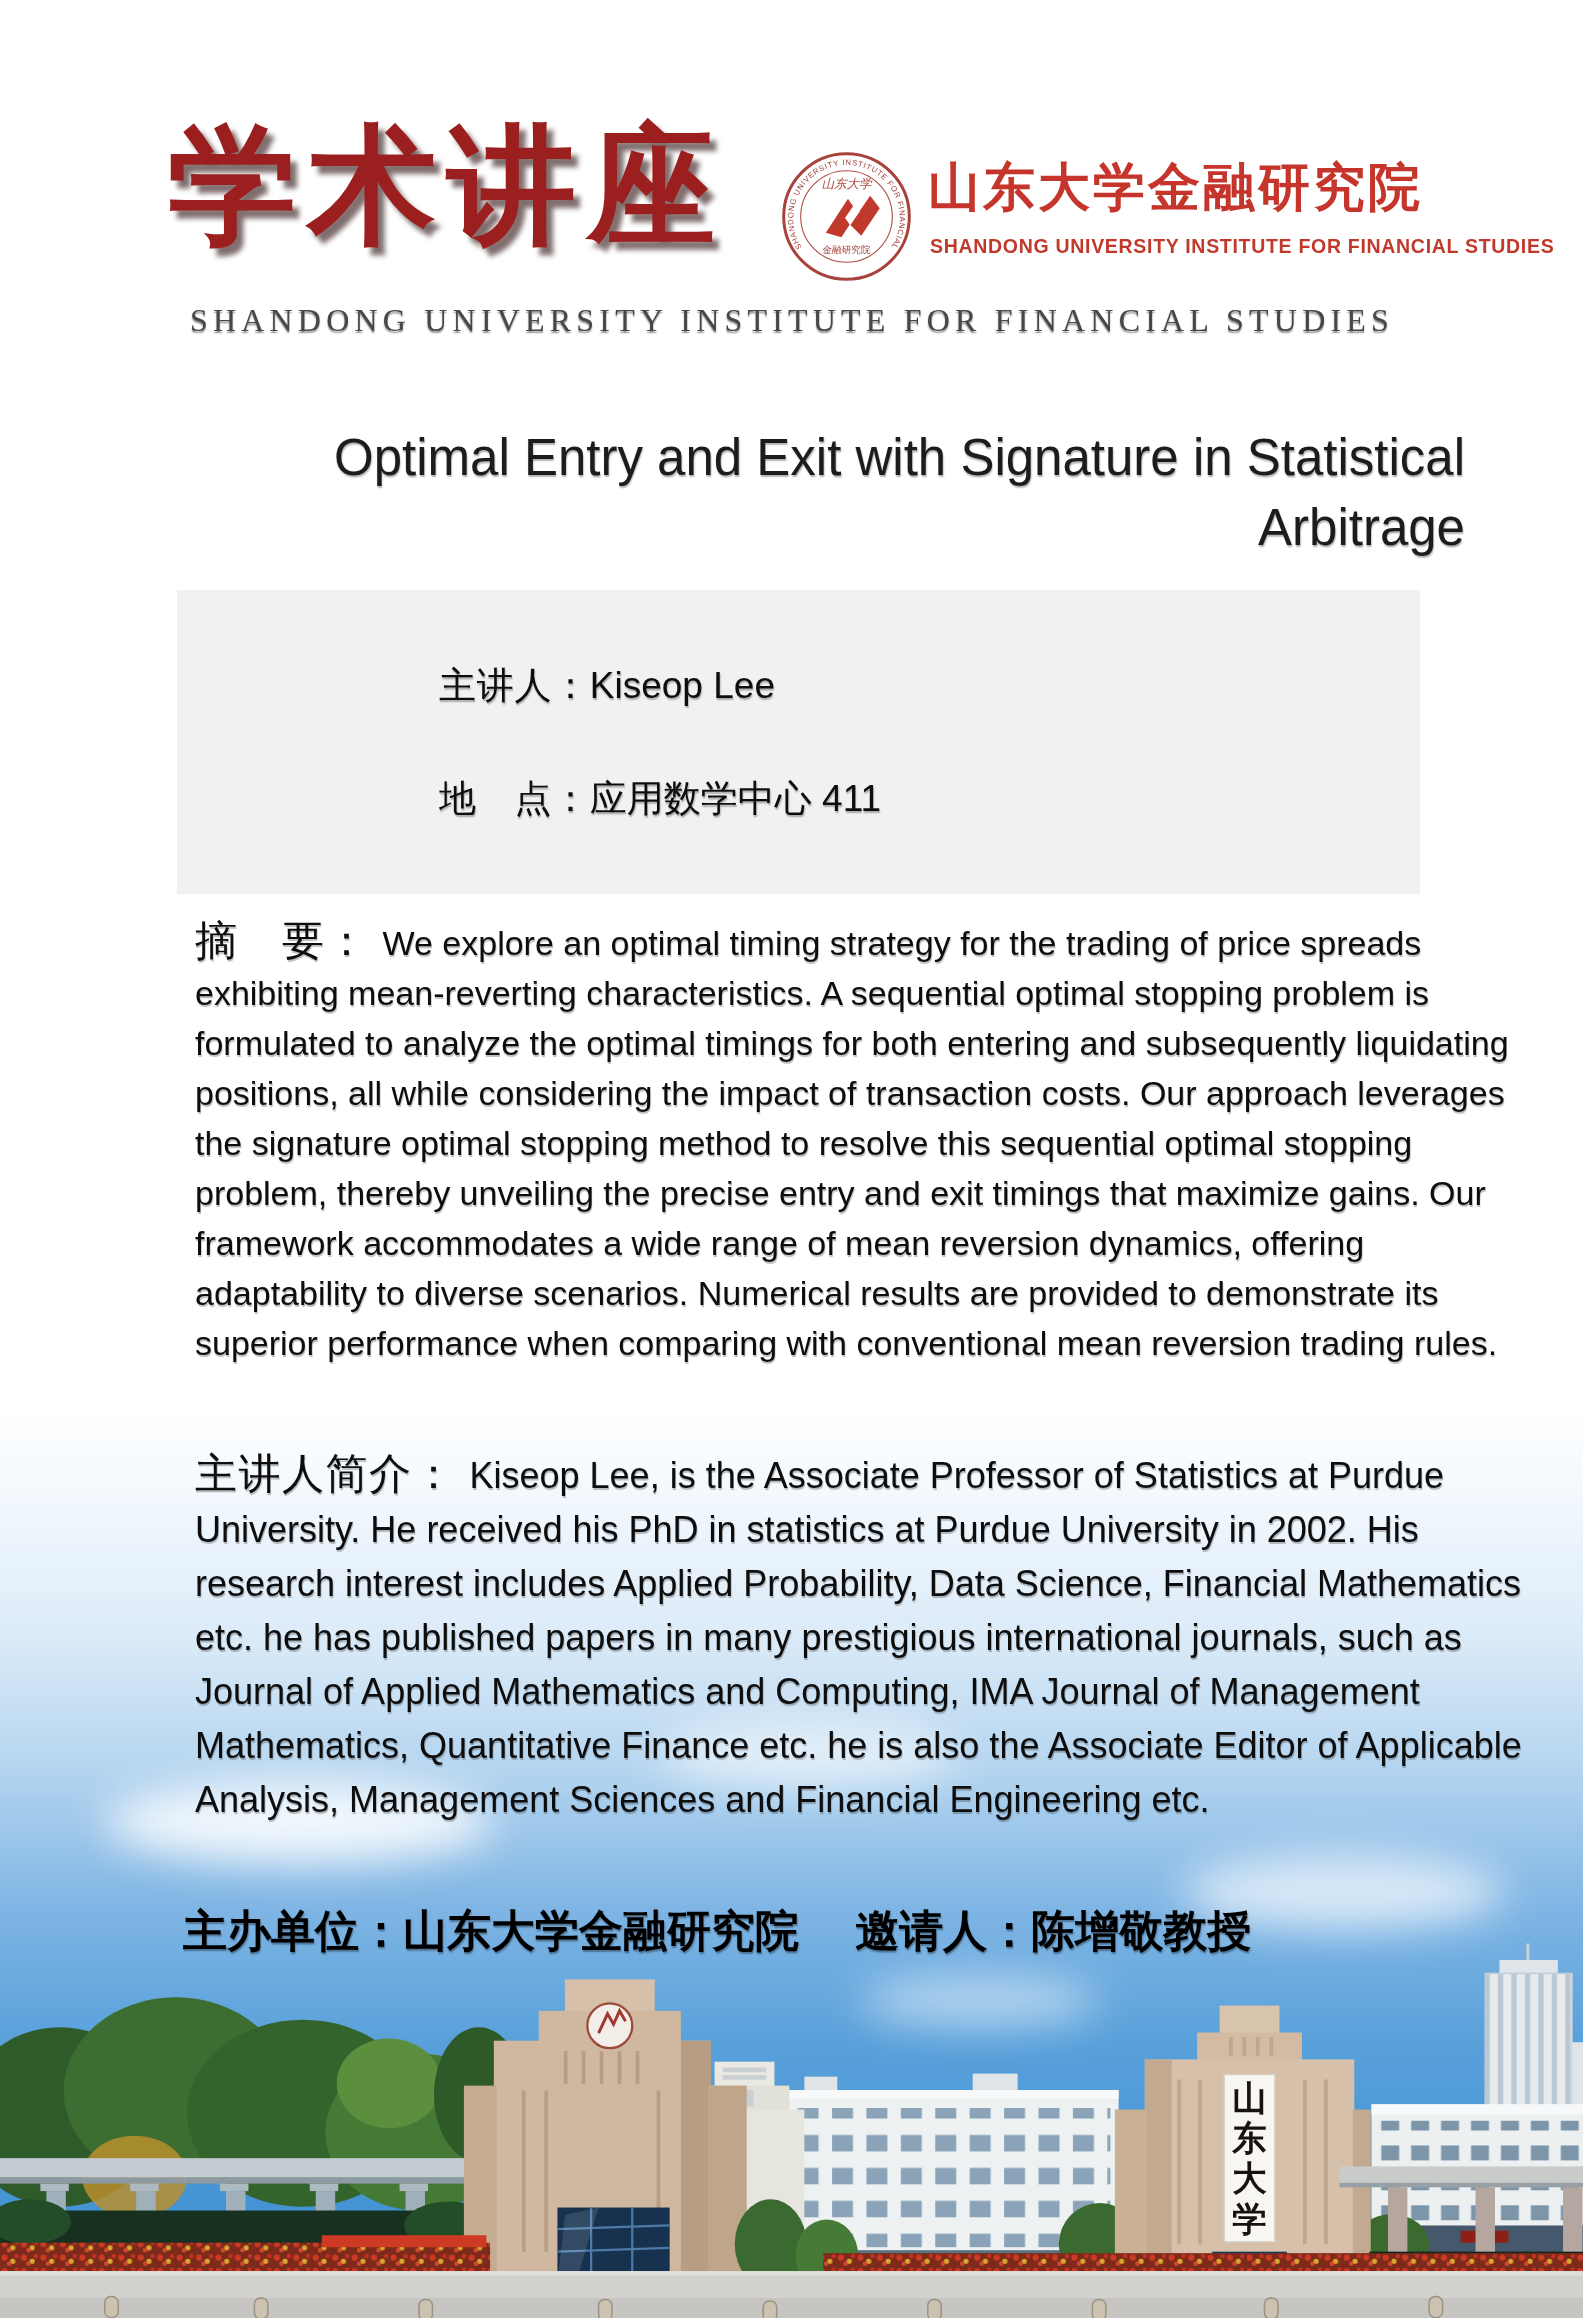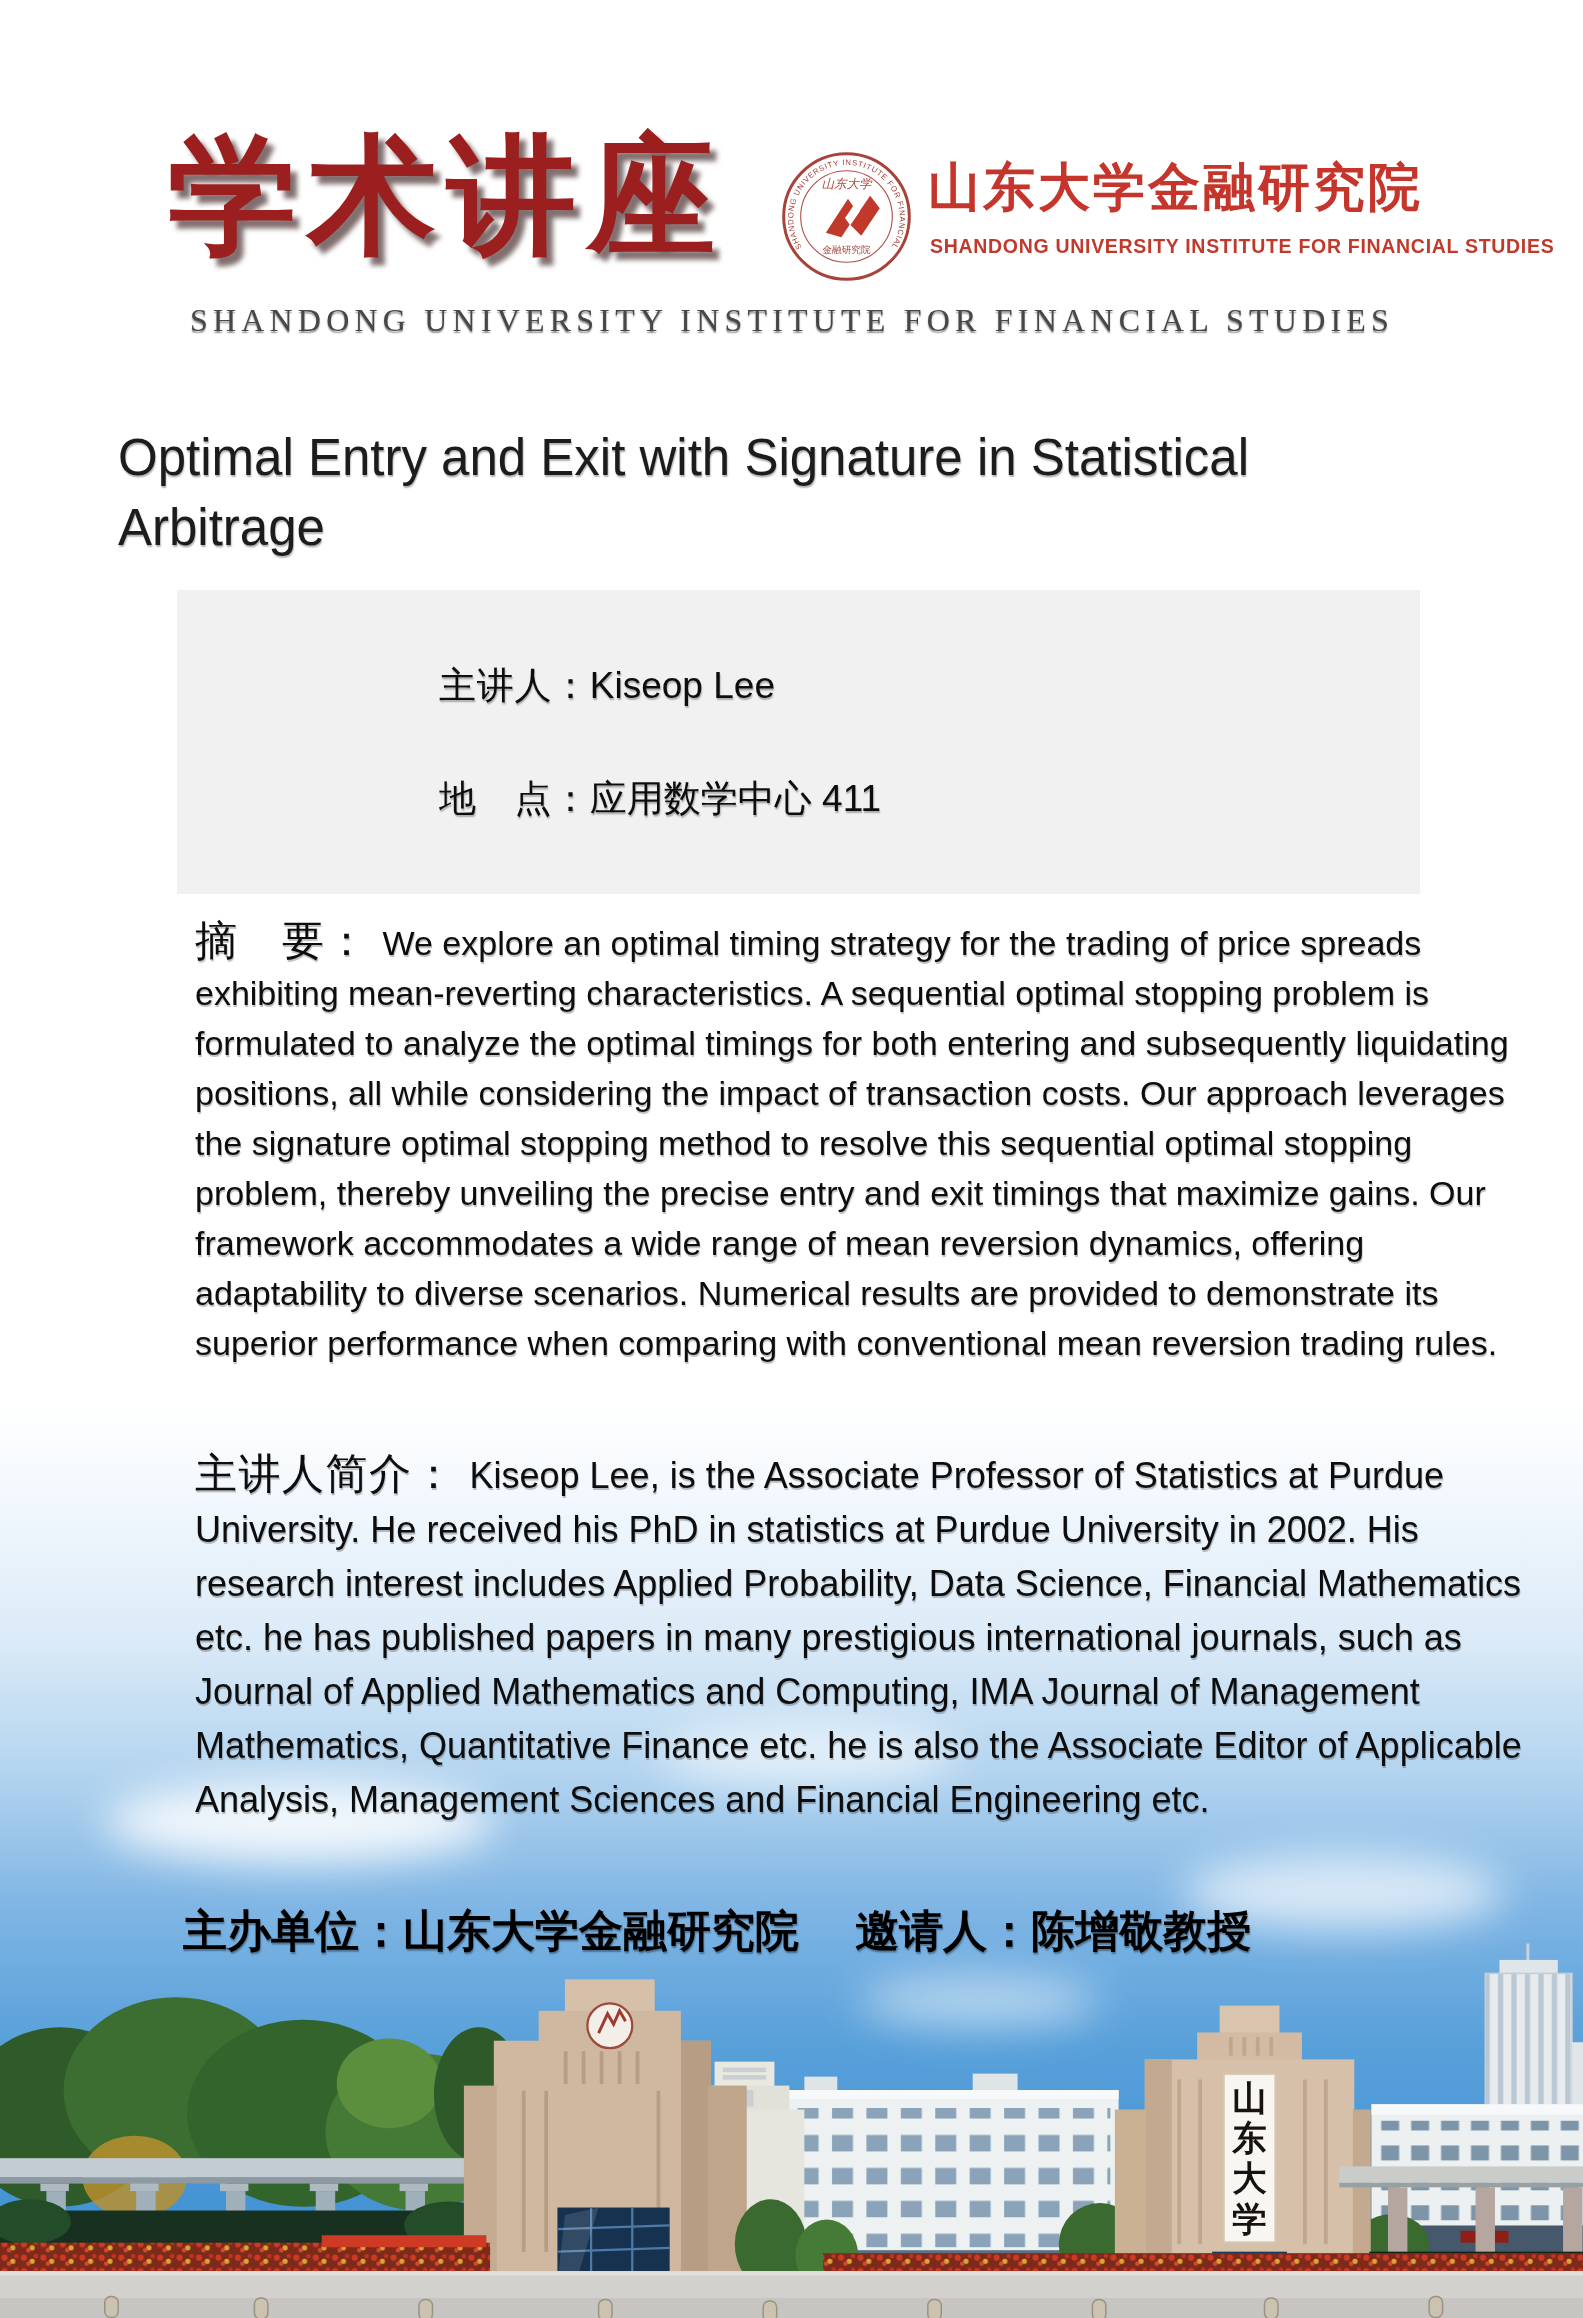--- a/index.html
+++ b/index.html
@@ -17,21 +17,21 @@
   }
   .cloud{position:absolute;background:rgba(255,255,255,.85);border-radius:50%;filter:blur(21px);}
   .cloud.c1{left:105px;top:1781px;width:389px;height:82px;}
   .cloud.c2{left:658px;top:1721px;width:299px;height:67px;opacity:.7;}
   .cloud.c3{left:1182px;top:1855px;width:322px;height:75px;opacity:.8;}
   .cloud.c4{left:860px;top:1975px;width:239px;height:52px;opacity:.6;}
   .scene{position:absolute;left:0;bottom:0;width:1584px;height:389px;}
   
   .calligraphy{
     position:absolute;left:168px;top:132px;
-    font-family:Liberation Serif, serif;
+    font-family:Liberation Mono, monospace;
     font-size:129px;font-weight:bold;letter-spacing:10.5px;line-height:1;
     color:#9c1f1f;text-shadow:6.7px 8.2px 5.2px rgba(45,15,15,.6);
     white-space:nowrap;
   }
   .logo{position:absolute;left:780px;top:147px;width:658px;height:150px;}
   .seal{position:absolute;left:0;top:3px;width:133px;height:133px;}
   .logo-name{
     position:absolute;left:148px;top:6px;width:509px;
     font-family:"Liberation Serif","DejaVu Serif",serif;
     font-size:52px;font-weight:bold;color:#c5352b;letter-spacing:3px;
@@ -43,21 +43,21 @@
     white-space:nowrap;
   }
   .caps-line{
     position:absolute;left:0;top:302px;width:100%;text-align:center;
     font-family:"Liberation Serif","DejaVu Serif",serif;
     font-size:32px;color:#474747;letter-spacing:5.2px;
     text-shadow:0 2.2px 1.5px rgba(0,0,0,.45);
     white-space:nowrap;
   }
   .title{
-    position:absolute;left:118px;top:389px;width:1347px;text-align:left;
+    position:absolute;left:118px;top:389px;width:1347px;text-align:right;
     font-size:51px;line-height:70px;color:#1c1c1c;font-weight:400;
     text-shadow:0.7px 1.5px 1.5px rgba(0,0,0,.3);
   }
   
   .info-box{
     position:absolute;left:177px;top:590px;width:1243px;height:304px;
     background:#f1f1f1;
     display:flex;flex-direction:column;justify-content:space-evenly;
     padding:7.5px 0 7.5px 262px;box-sizing:border-box;
   }

